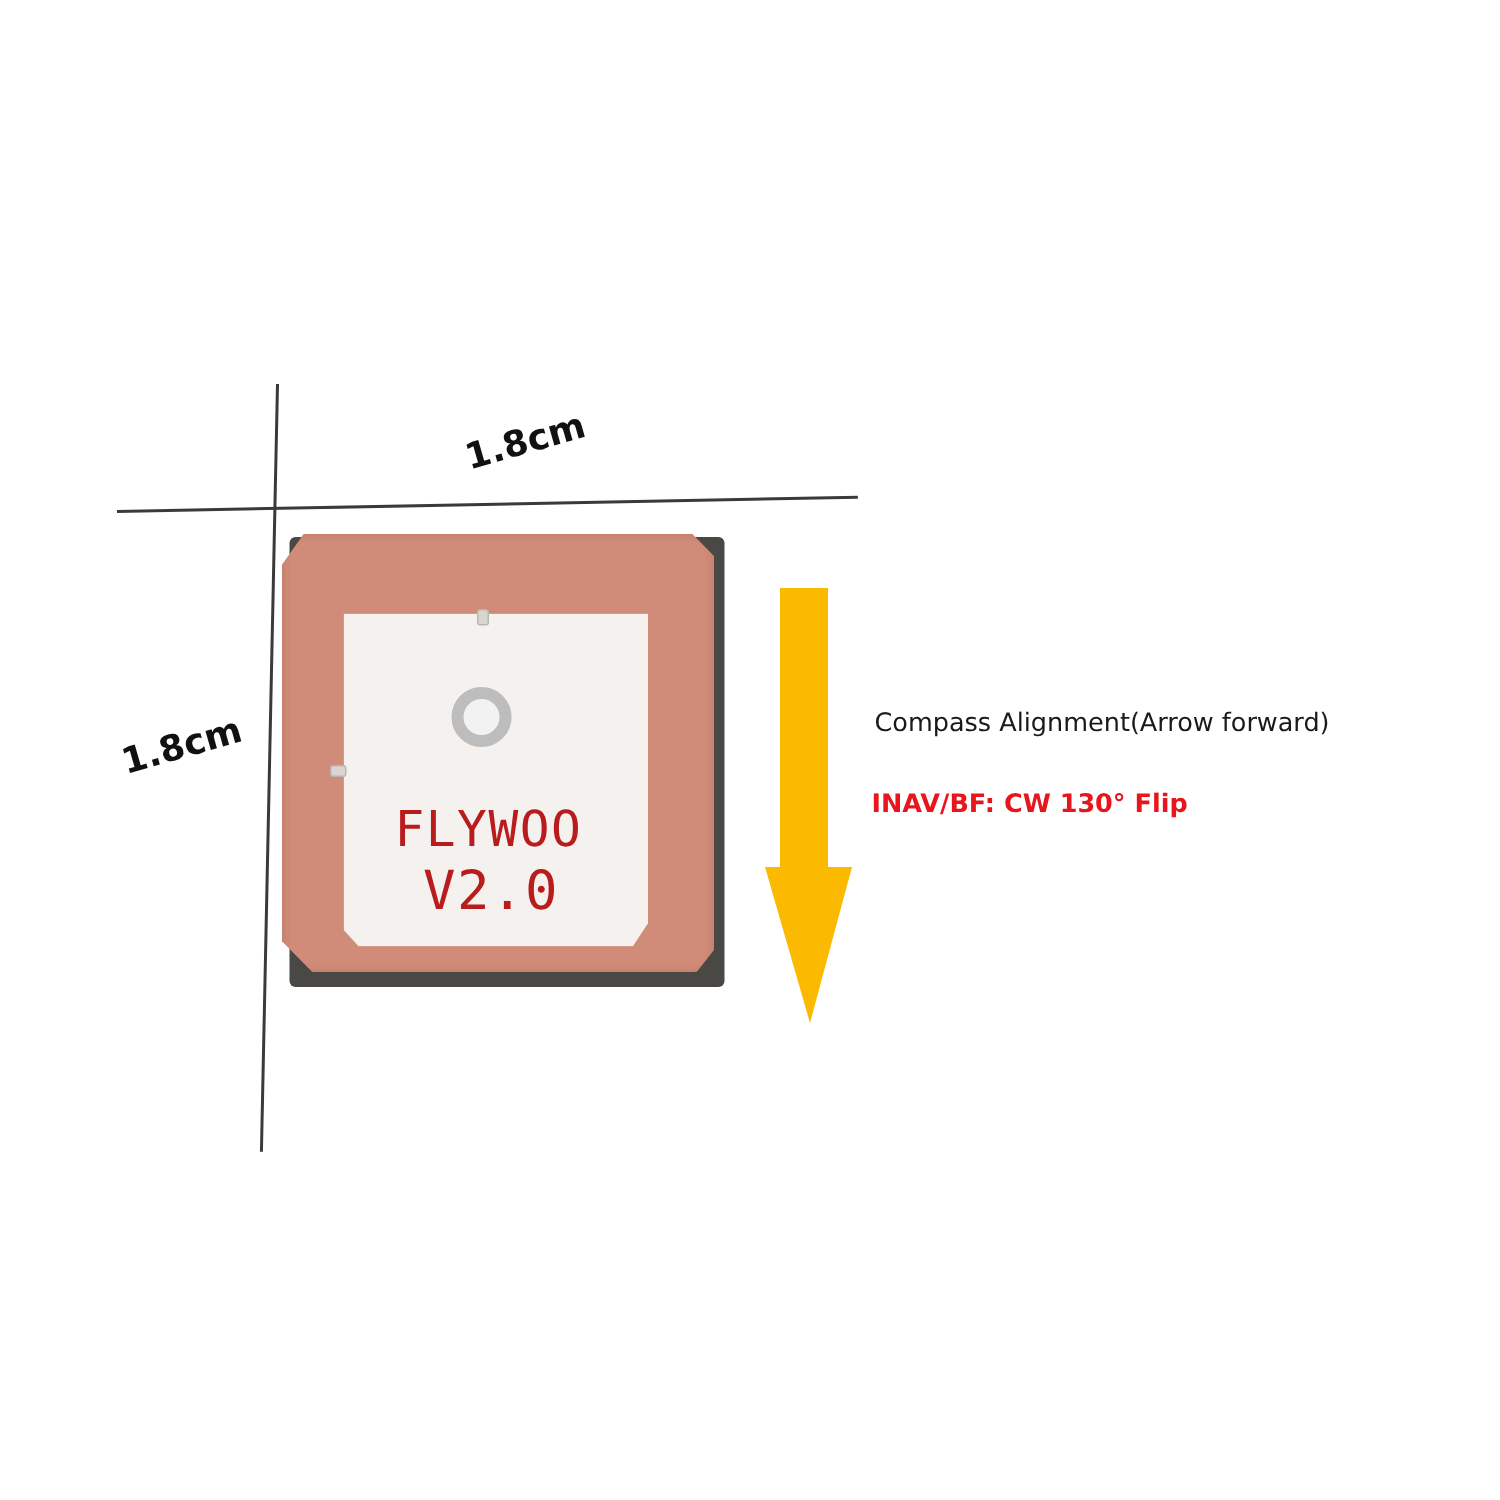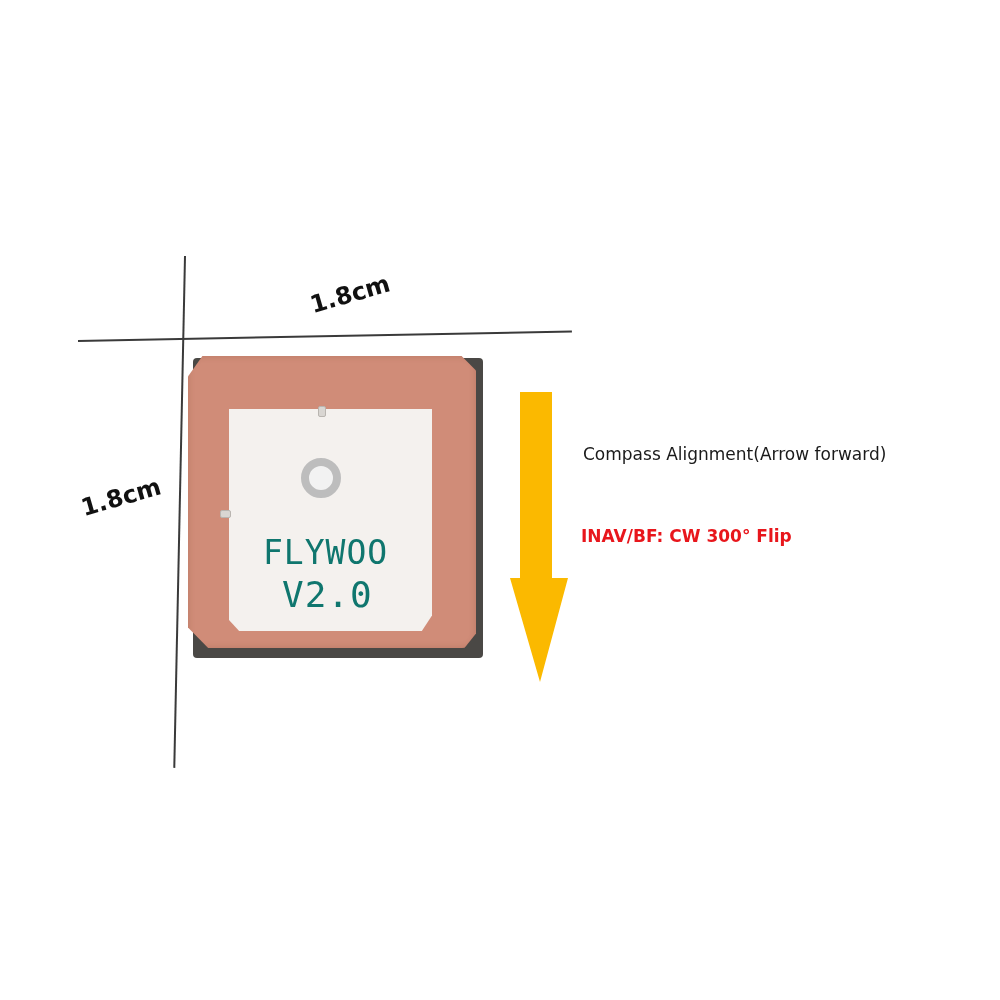--- a/index.html
+++ b/index.html
@@ -8,23 +8,23 @@
   .dim-label { position:absolute; font-family:"DejaVu Sans", sans-serif; font-weight:bold; font-size:24px; color:#111; white-space:nowrap; transform-origin:left top; }
   .antenna-base { position:absolute; left:193px; top:358px; width:290px; height:300px; background:#4a4845; border-radius:4px; }
   .antenna-ceramic { position:absolute; left:188px; top:356px; width:288px; height:292px; background:#d08c78;
       clip-path: polygon(0 7%, 5% 0, 95% 0, 100% 5%, 100% 95%, 96% 100%, 7% 100%, 0 93%);
       border-radius:14px; box-shadow: inset 0 0 6px rgba(120,60,40,0.25); }
   .patch { position:absolute; left:229px; top:409px; width:203px; height:222px; background:#f4f1ee;
       clip-path: polygon(0 0, 100% 0, 100% 93%, 95% 100%, 5% 100%, 0 95%); }
   .feed { position:absolute; left:301px; top:458px; width:40px; height:40px; border-radius:50%;
       border:8px solid #bdbdbd; background:#f2f2f2; box-sizing:border-box; }
   .pin { position:absolute; width:6px; height:9px; background:#d9d6d2; border:1px solid #b9b5b0; border-radius:2px; }
-  .patch-text { position:absolute; font-family:"DejaVu Sans Mono", monospace; color:#0f766e; letter-spacing:1px; }
+  .patch-text { position:absolute; font-family:"DejaVu Sans Mono", monospace; color:#b91c1c; letter-spacing:1px; }
   .arrow { position:absolute; left:508px; top:392px; }
-  .compass { position:absolute; left:583px; top:444px; font-family:"DejaVu Sans", sans-serif; font-size:17px; color:#1a1a1a; white-space:nowrap; }
+  .compass { position:absolute; left:583px; top:472px; font-family:"DejaVu Sans", sans-serif; font-size:17px; color:#1a1a1a; white-space:nowrap; }
   .flip { position:absolute; left:581px; top:526px; font-family:"DejaVu Sans", sans-serif; font-size:17px; font-weight:bold; color:#e8161c; white-space:nowrap; }
 </style>
 </head>
 <body>
 
 <div class="dim-line" style="left:78px; top:340px; width:494px; height:2px; transform:rotate(-1.1deg); transform-origin:left center;"></div>
 <div class="dim-line" style="left:184px; top:256px; width:2px; height:512px; transform:rotate(1.2deg); transform-origin:top center;"></div>
 
 <div class="dim-label" style="left:307px; top:292px; transform:rotate(-16deg);">1.8cm</div>
 <div class="dim-label" style="left:78px; top:495px; transform:rotate(-16deg);">1.8cm</div>
@@ -38,13 +38,13 @@
   <div class="feed"></div>
   <div class="patch-text" style="left:263px; top:533px; font-size:33px;">FLYWOO</div>
   <div class="patch-text" style="left:282px; top:574px; font-size:36px;">V2.0</div>
 </div>
 
 <svg class="arrow" width="62" height="292" viewBox="0 0 62 292">
   <polygon points="12,0 44,0 44,186 60,186 32,290 2,186 12,186" fill="#fbb900"></polygon>
 </svg>
 
 <div class="compass">Compass Alignment(Arrow forward)</div>
-<div class="flip">INAV/BF: CW 300° Flip</div>
+<div class="flip">INAV/BF: CW 130° Flip</div>
 
 </body></html>

